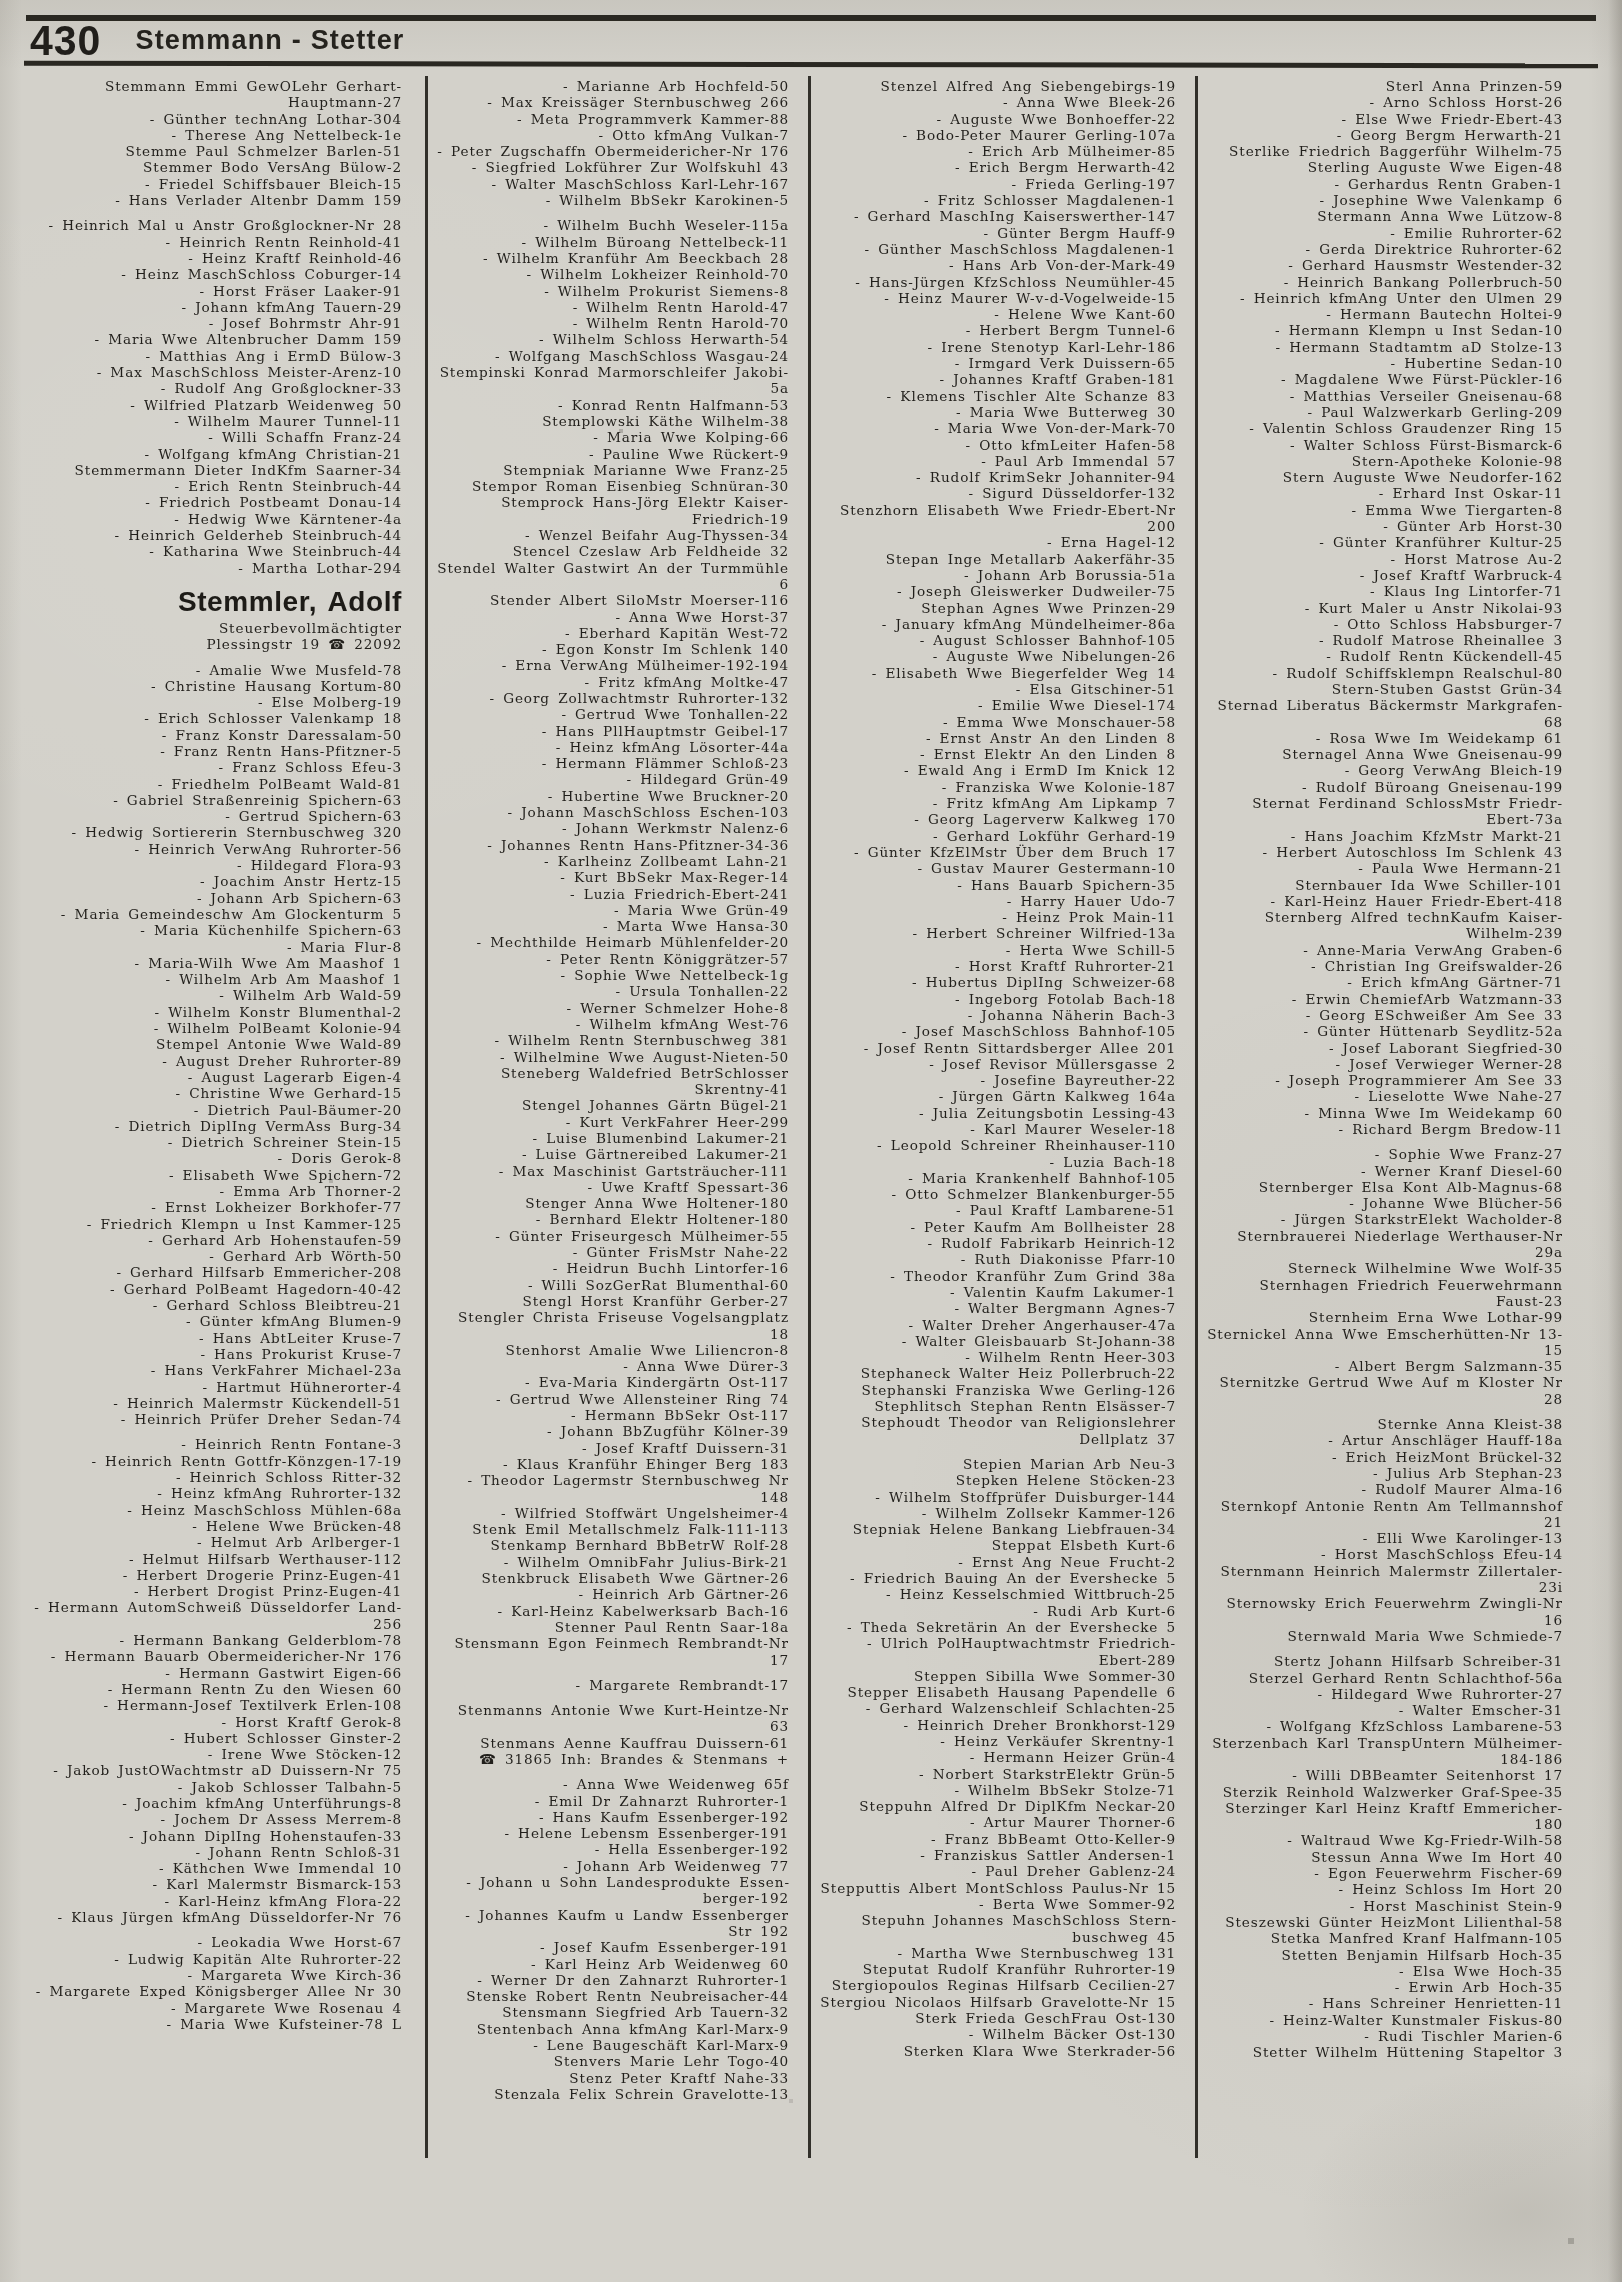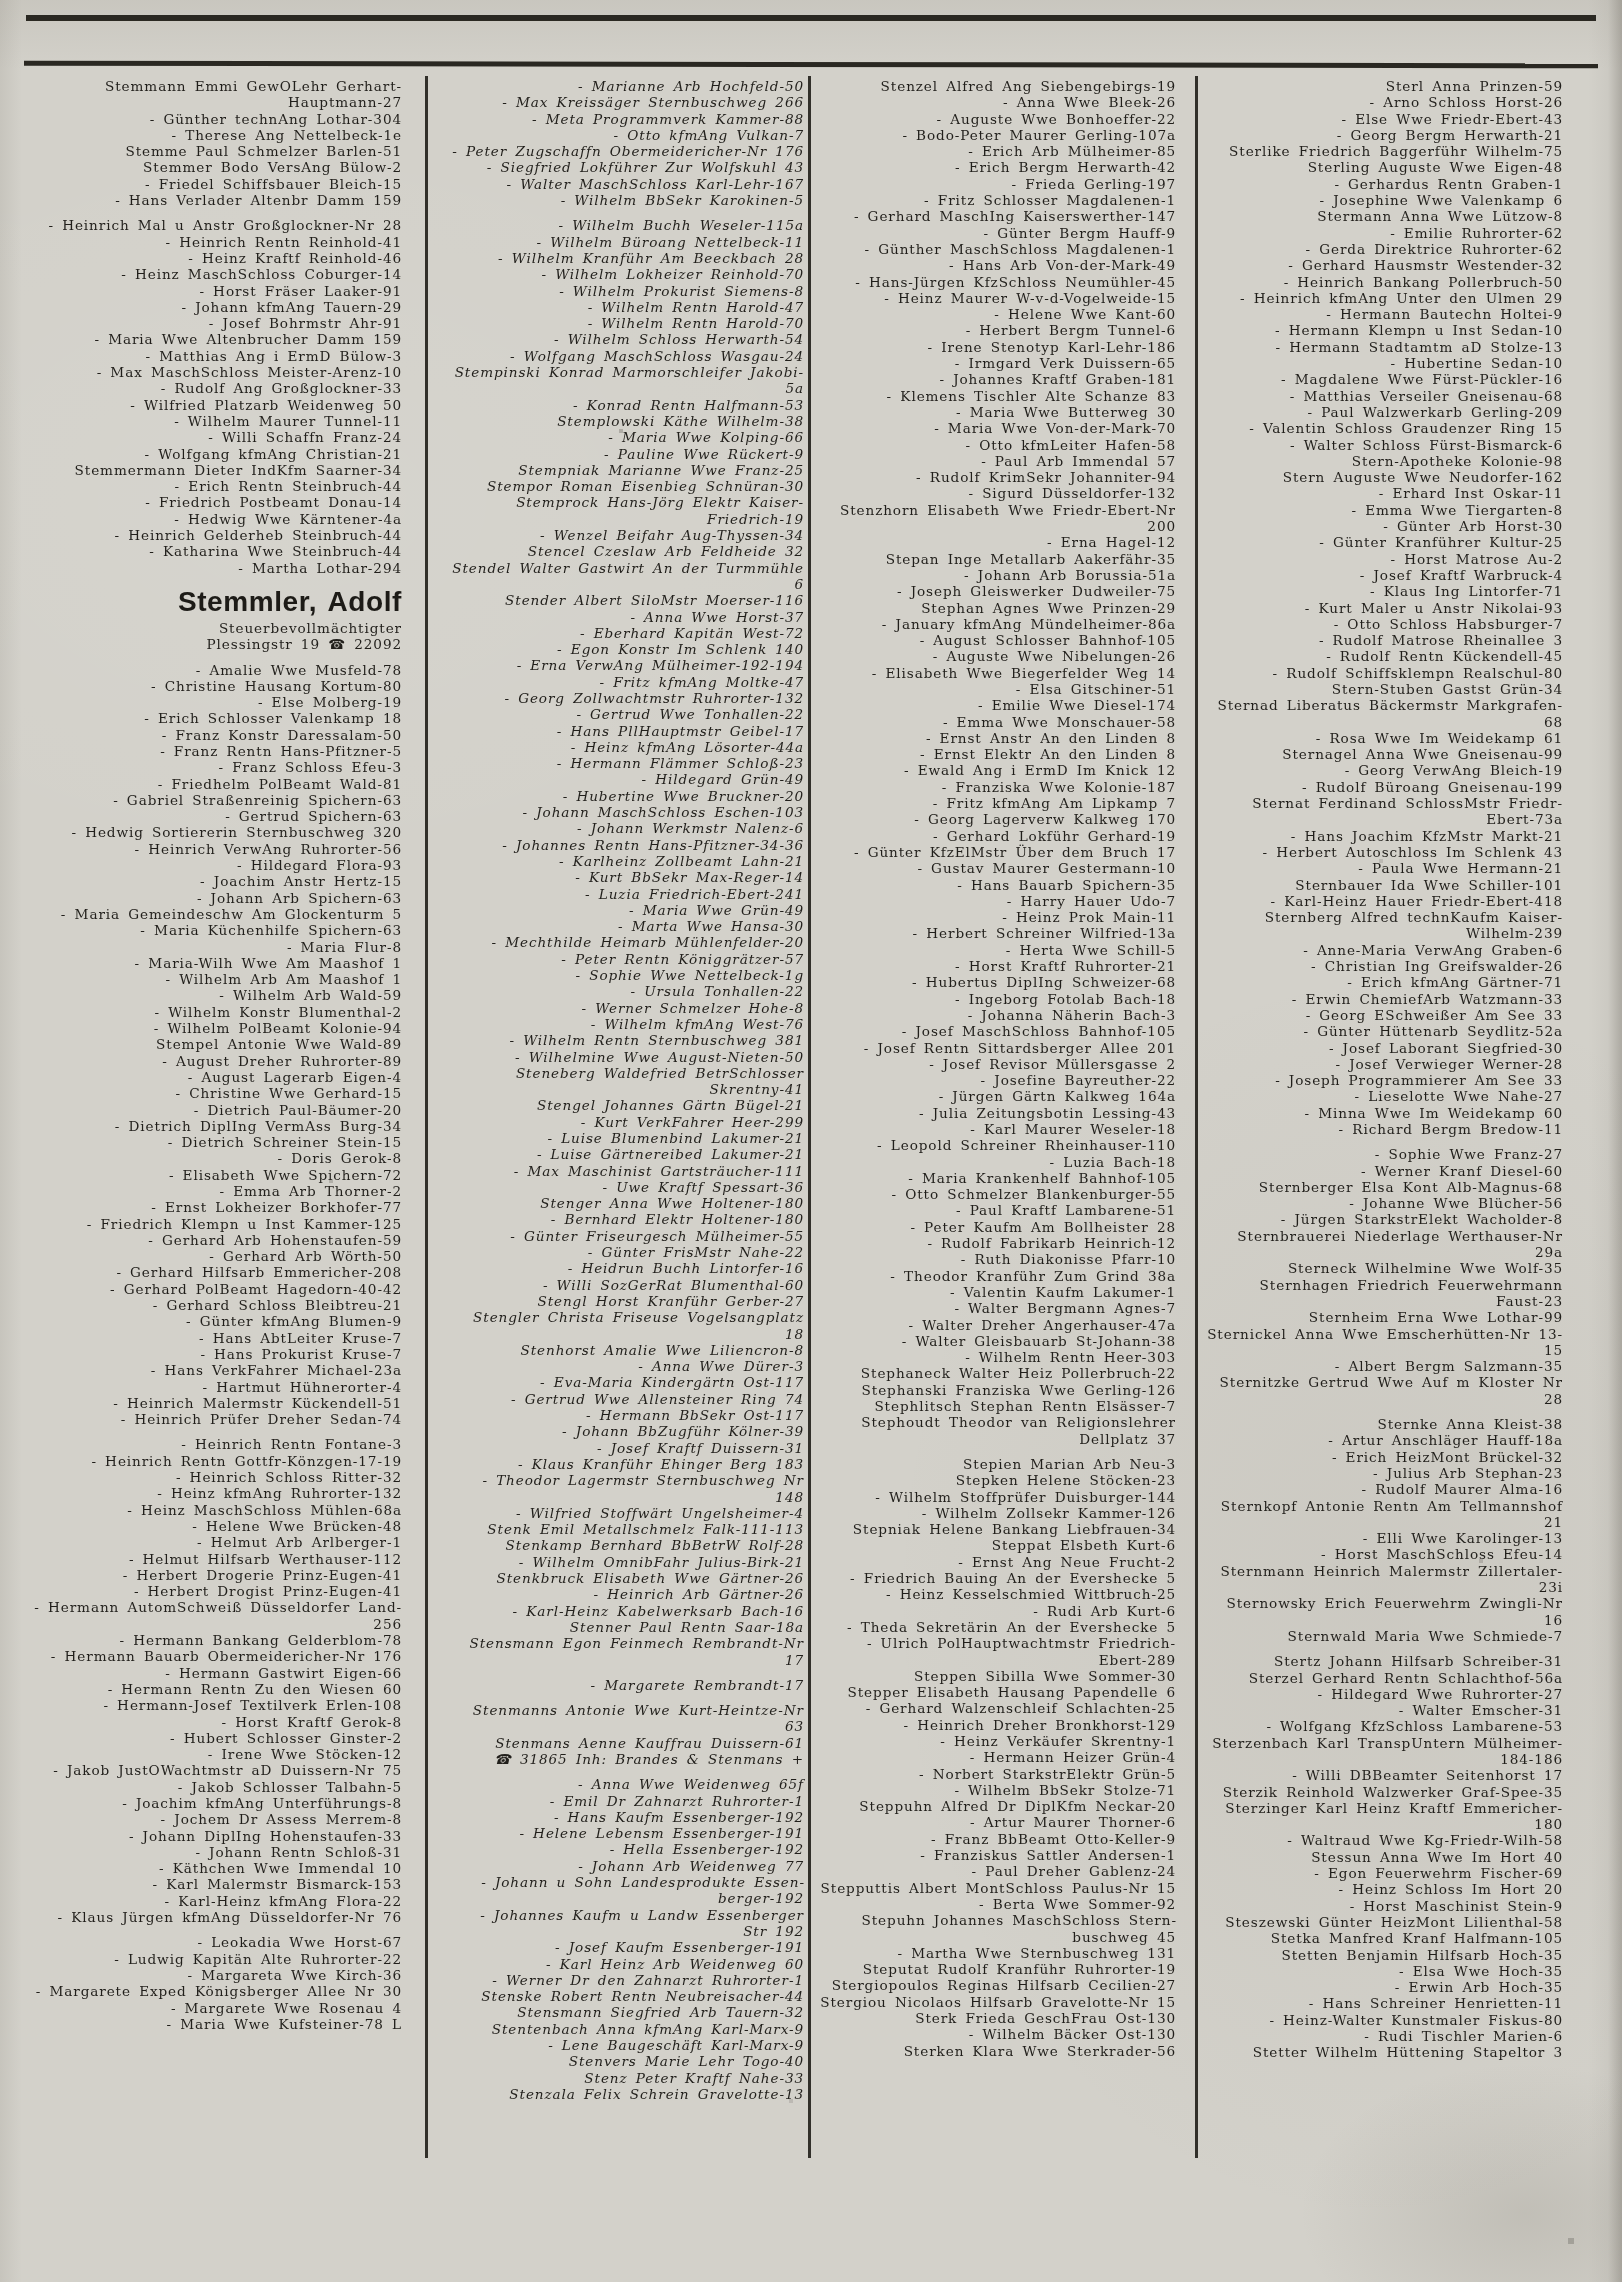--- a/index.html
+++ b/index.html
@@ -26,21 +26,21 @@
   .pagetitle{
     display:inline-block;font-family:"Liberation Sans","DejaVu Sans",sans-serif;
     font-weight:bold;font-size:27px;line-height:40px;margin-left:34px;letter-spacing:1.2px;
     color:#25231e;vertical-align:top;
   }
   .headrule{position:absolute;left:24px;top:62px;width:1574px;height:5px;background:#2a2822;transform:rotate(0.10deg);}
   .divider{position:absolute;top:76px;height:2082px;width:3px;background:#32302a;}
   .d1{left:425px;} .d2{left:808px;} .d3{left:1195px;}
   .col{position:absolute;top:78px;font-size:13.6px;line-height:16.3px;letter-spacing:0.9px;word-spacing:3px;text-align:right;}
   .c1{left:30px;width:372px;}
-  .c2{left:452px;width:352px;font-style:italic;}
+  .c2{left:437px;width:352px;}
   .c3{left:820px;width:356px;}
   .c4{left:1207px;width:356px;}
   .entry{margin:0;padding-left:62px;text-indent:-62px;}
   .entry.sp{margin-top:9px;}
   .entry.headline{
     font-family:"Liberation Sans","DejaVu Sans",sans-serif;font-weight:bold;
     font-size:28px;line-height:32px;letter-spacing:0.6px;padding-left:0;text-indent:0;
     margin-top:10px;margin-bottom:2px;color:#1d1b17;
   }
   .entry.indent{padding-left:40px;text-indent:0;}
@@ -48,20 +48,23 @@
     box-shadow:620px 430px 0 1px rgba(60,56,48,.25), 1090px 300px 0 1px rgba(60,56,48,.18),
       330px 1180px 0 1px rgba(60,56,48,.22), 1480px 1560px 0 1px rgba(60,56,48,.2),
       240px 1900px 0 1px rgba(60,56,48,.18), 1570px 2240px 0 2px rgba(60,56,48,.25),
       790px 2100px 0 1px rgba(60,56,48,.15), 1380px 860px 0 1px rgba(60,56,48,.15);}
 </style>
 </head>
 <body>
 
 <div class="page">
   <div class="topbar"></div>
+  <div class="hdr">
+    <span class="pagenum">430</span><span class="pagetitle">Stemmann - Stetter</span>
+  </div>
   <div class="headrule"></div>
 
   <div class="divider d1"></div>
   <div class="divider d2"></div>
   <div class="divider d3"></div>
 
   <div class="col c1">
       <p class="entry">Stemmann Emmi GewOLehr Gerhart-Hauptmann-27</p>
       <p class="entry">- Günther technAng Lothar-304</p>
       <p class="entry">- Therese Ang Nettelbeck-1e</p>

